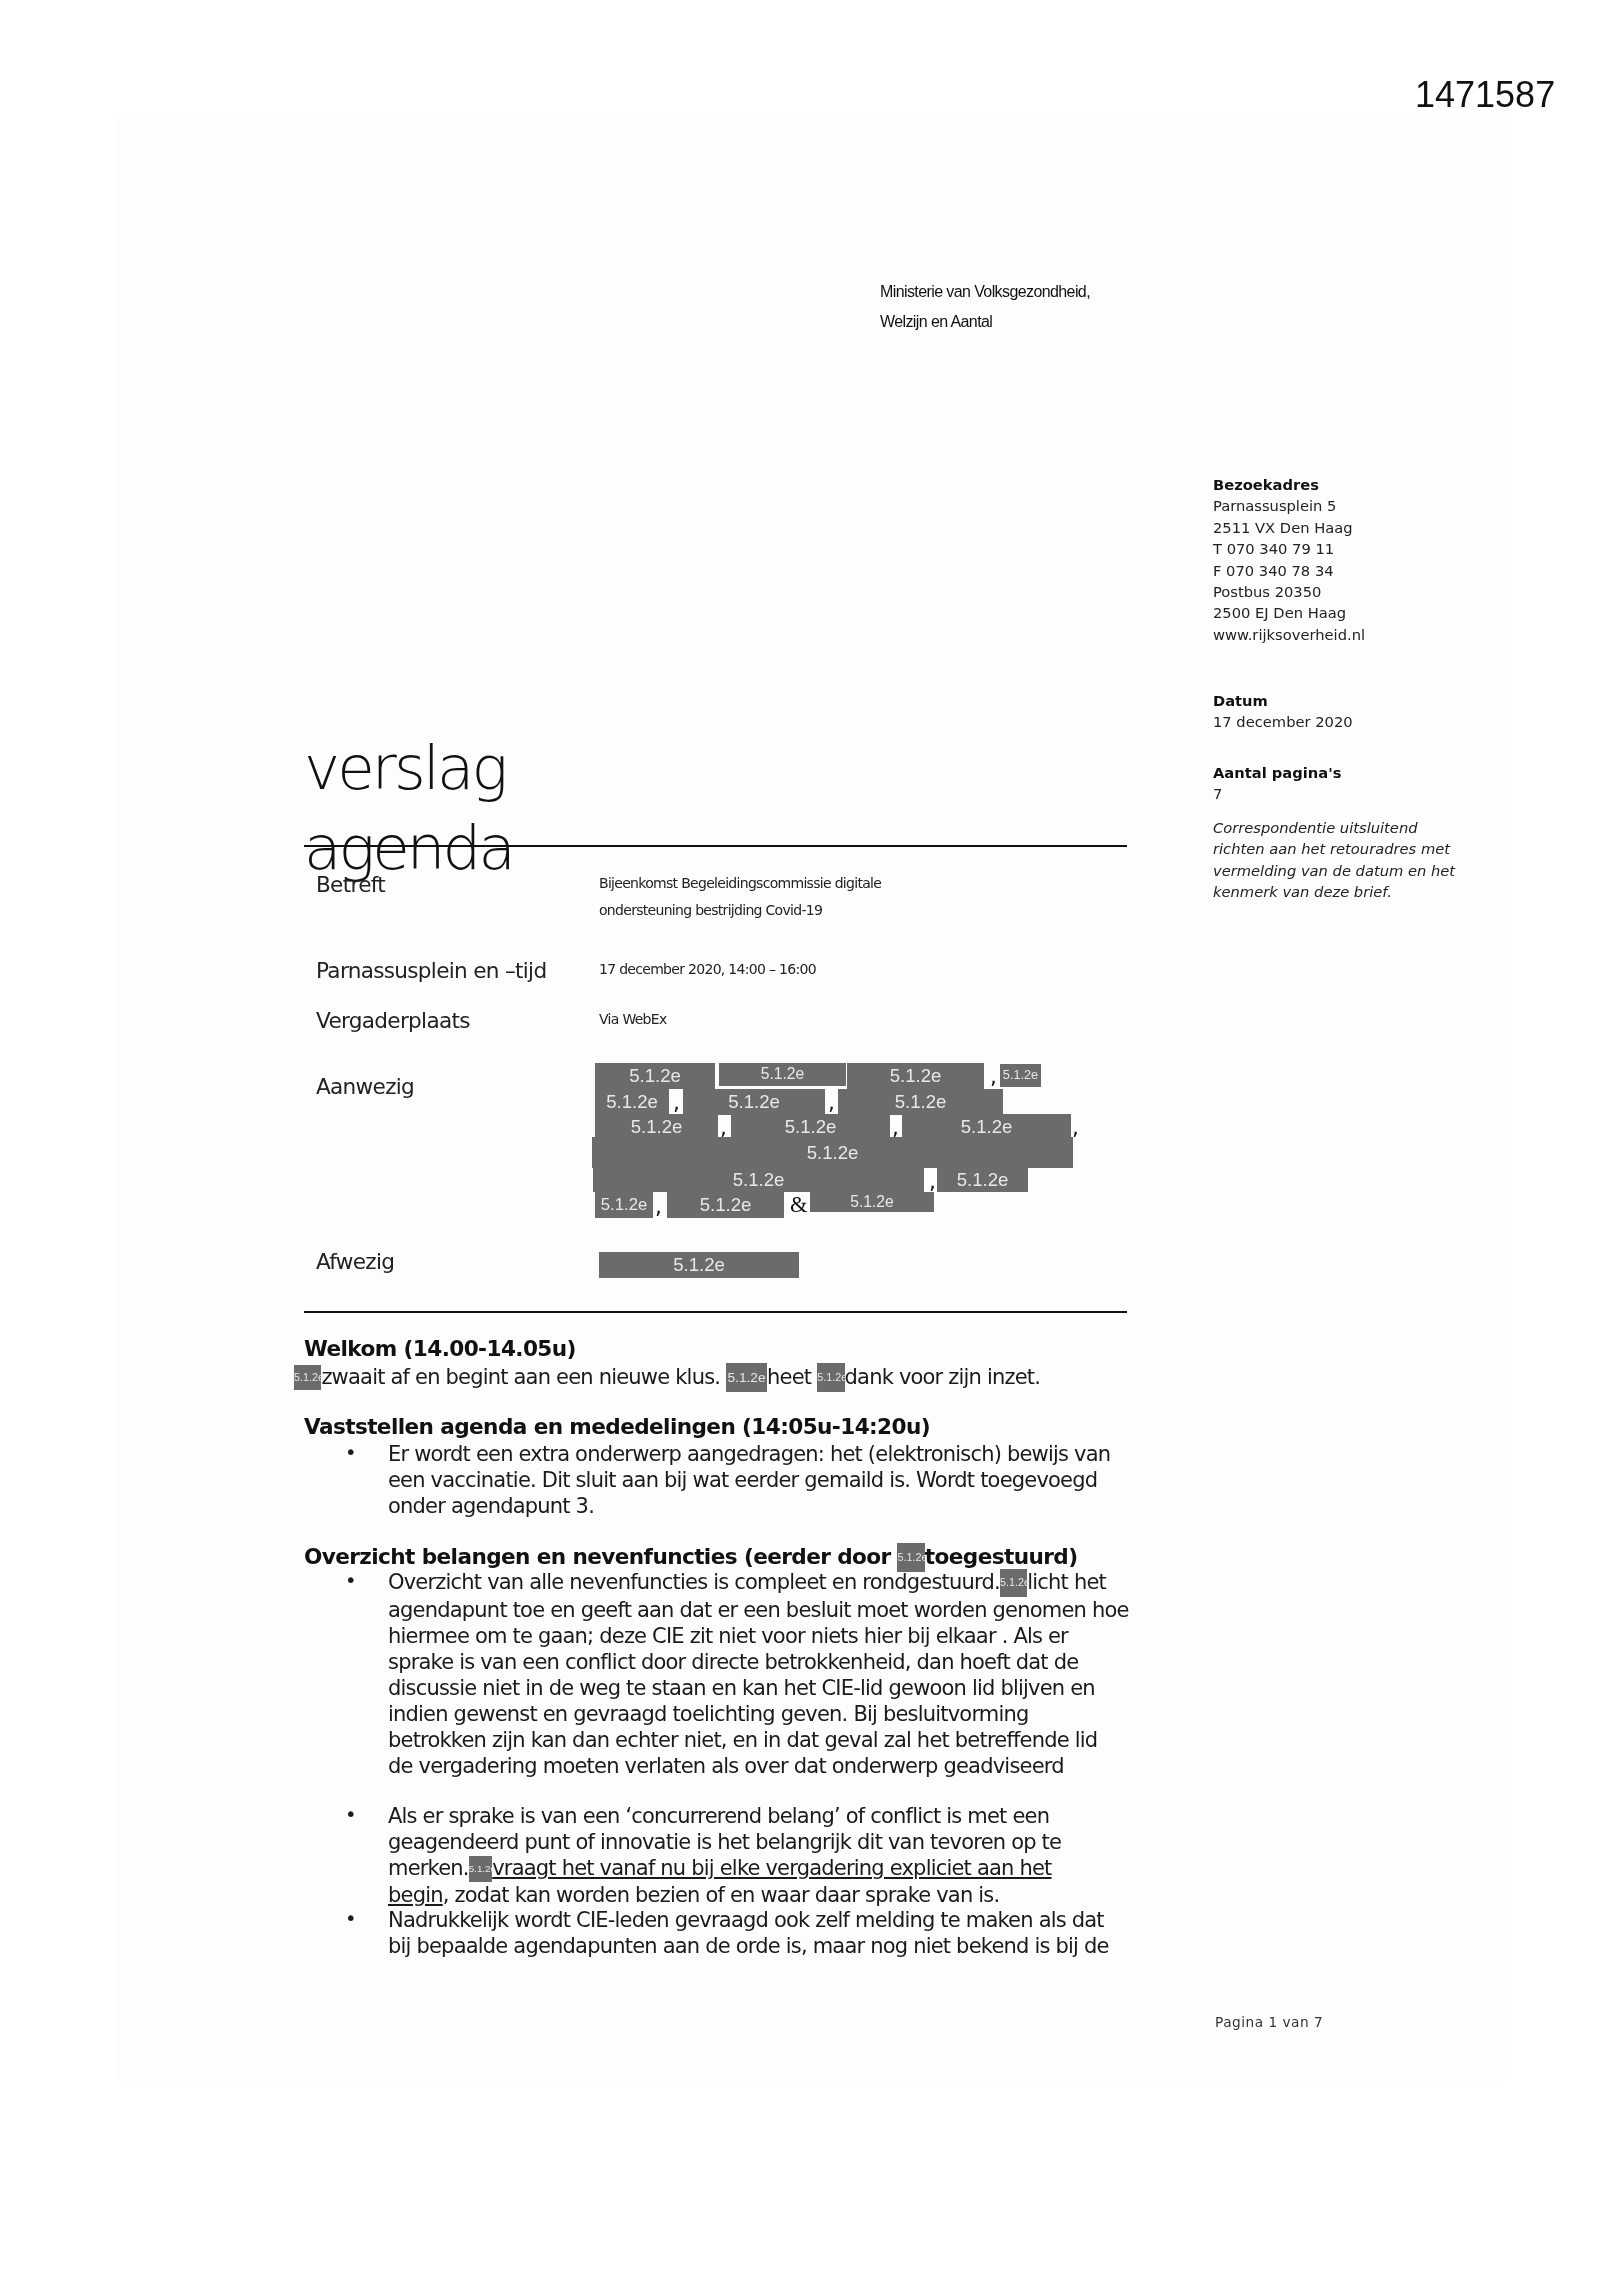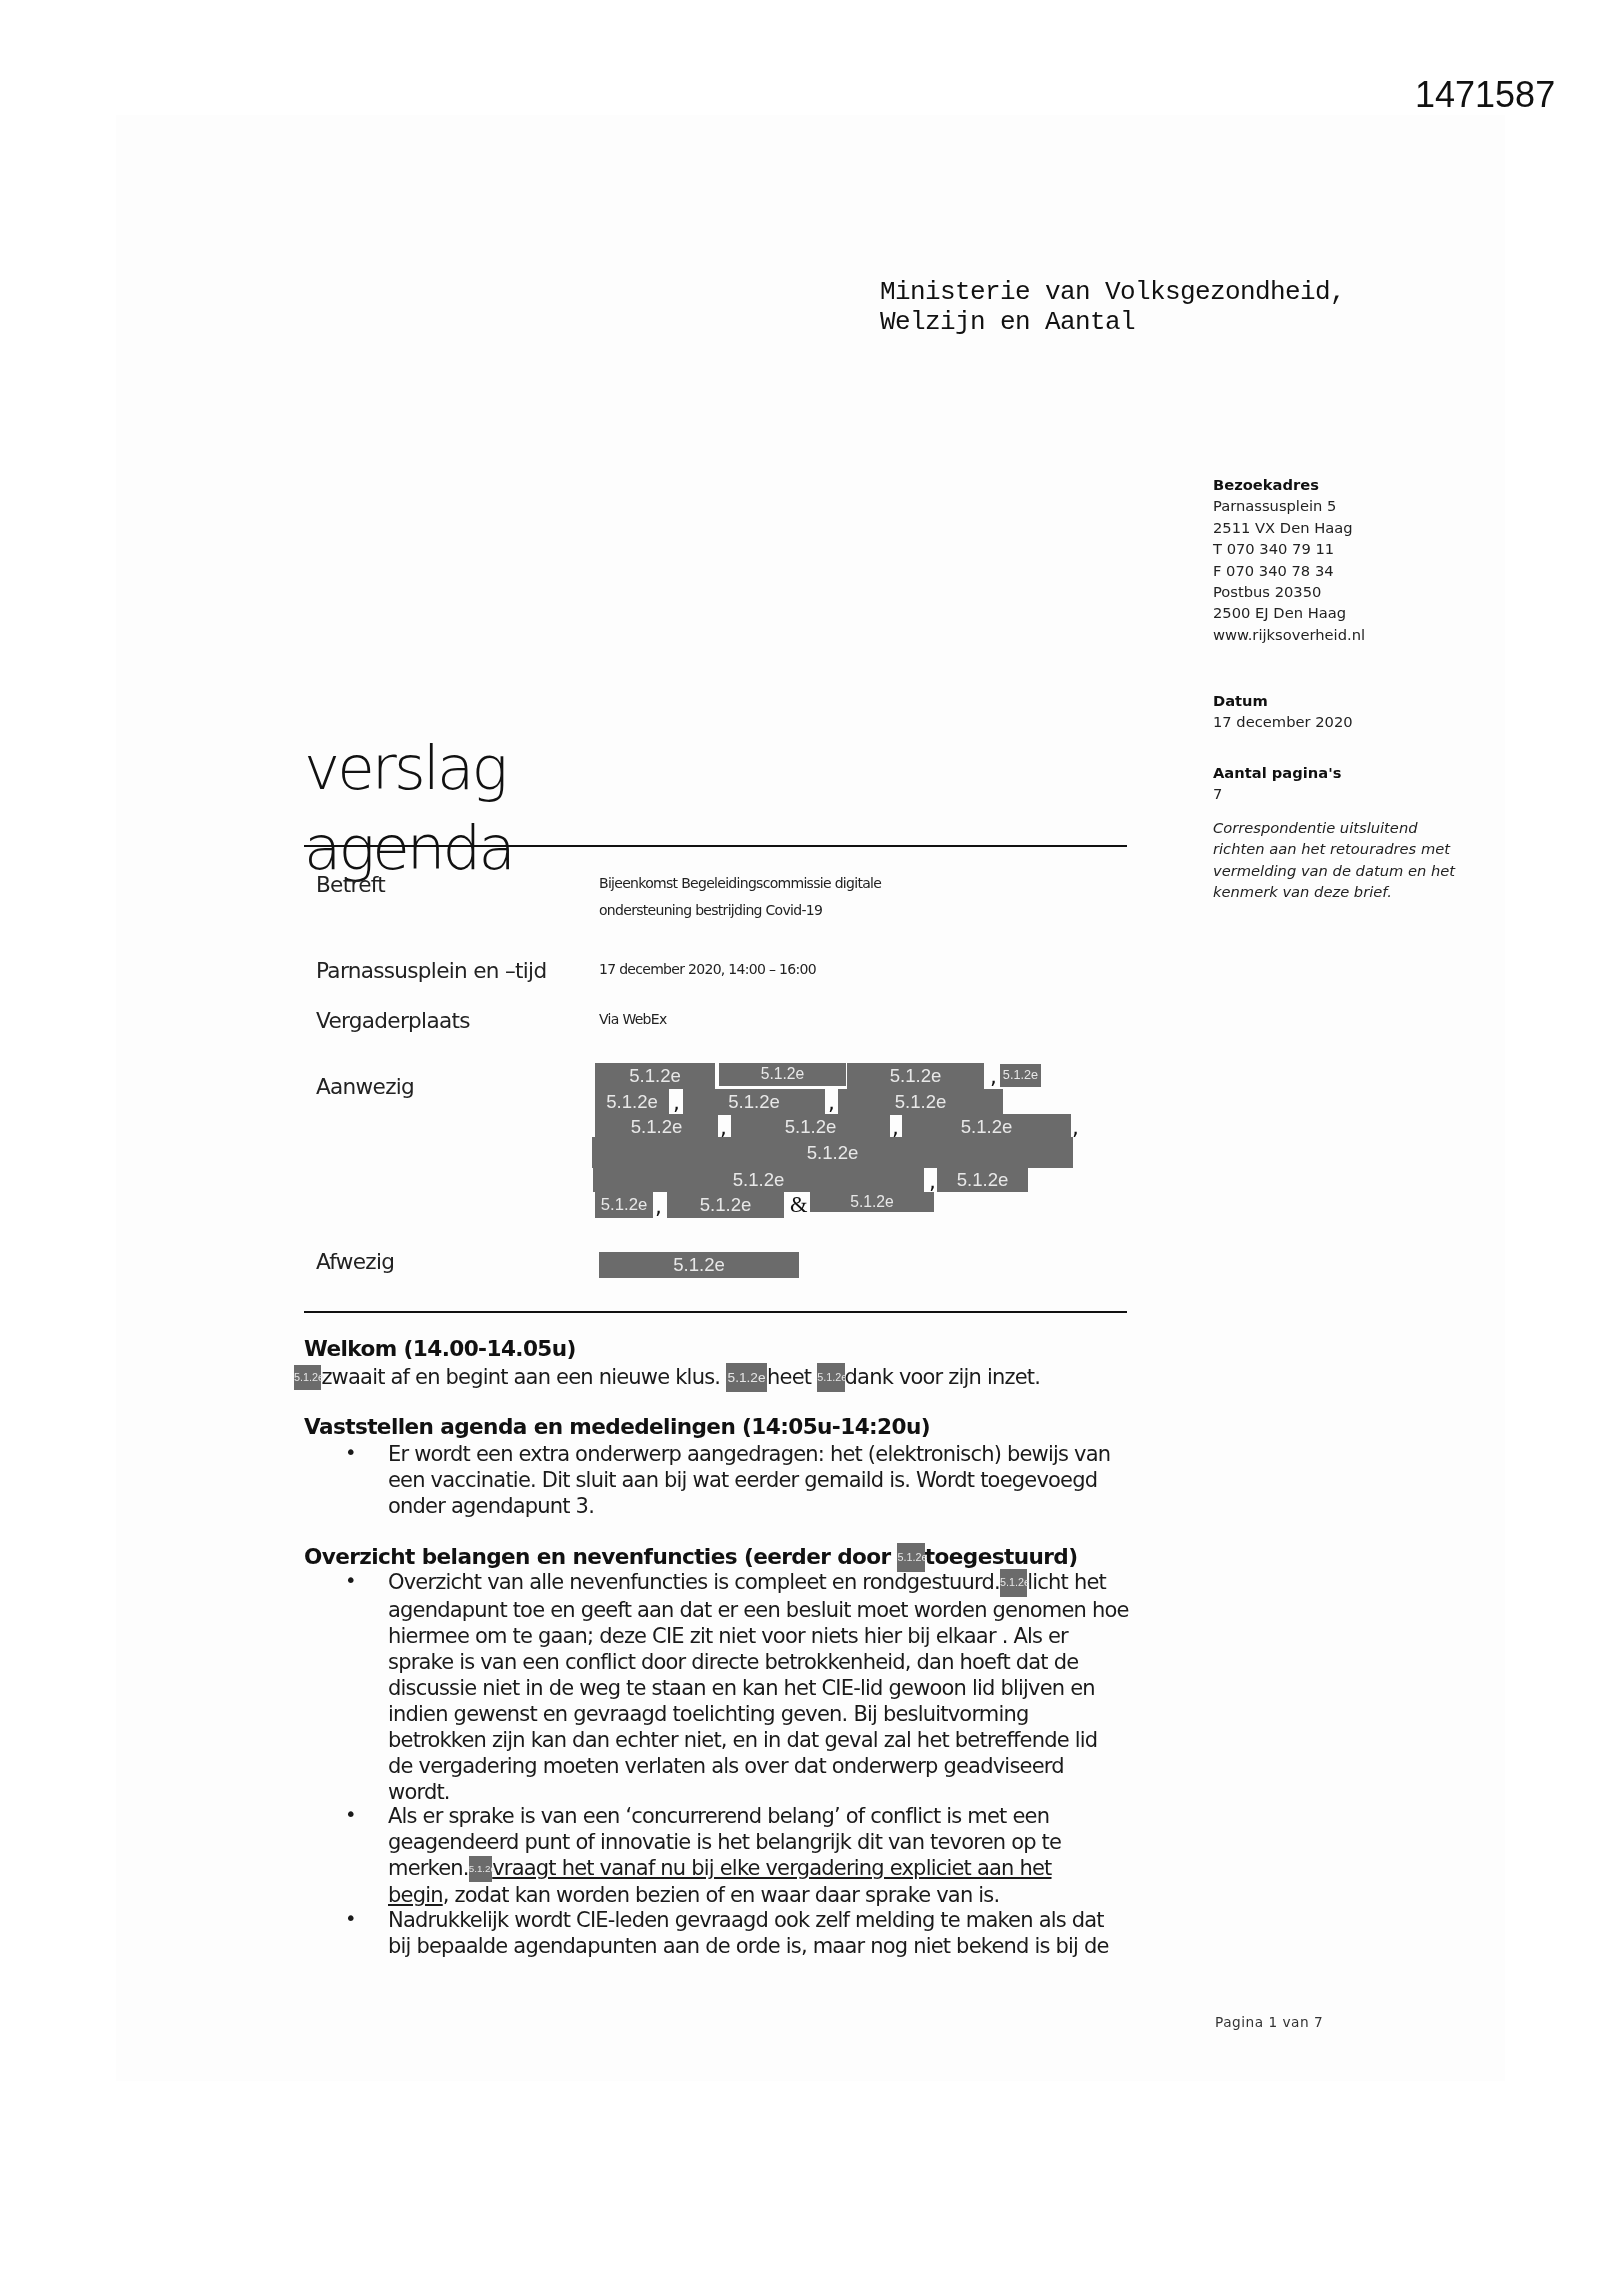--- a/index.html
+++ b/index.html
@@ -1,21 +1,21 @@
 <!DOCTYPE html>
 <html><head>
 <meta charset="utf-8">
 <style>
   html, body { margin:0; padding:0; }
   body { width:1621px; height:2292px; background:#ffffff; position:relative; overflow:hidden;
          font-family:"DejaVu Sans", sans-serif; color:#1a1a1a; }
   .page-scan { position:absolute; left:116px; top:115px; width:1389px; height:1966px; background:#fdfdfd; }
   .abs { position:absolute; }
   .docnum { left:1415px; top:74px; font-family:"Liberation Sans", sans-serif; font-size:36px; color:#111; }
-  .ministry { left:880px; top:277px; font-family:Liberation Mono, monospace; font-size:26px; line-height:30px; color:#111; letter-spacing:-0.6px; }
+  .ministry { left:880px; top:277px; font-family:Liberation Sans, sans-serif; font-size:16px; line-height:30px; color:#111; letter-spacing:-0.6px; }
   .side { left:1213px; font-size:14.7px; line-height:21.4px; color:#222; }
   .side b { font-weight:bold; color:#111; }
   .side .it { font-style:italic; }
   .title { left:304px; font-family:"DejaVu Sans", sans-serif; font-size:61px; line-height:61px; letter-spacing:-2.9px; color:#111; font-weight:300; }
   .hr { background:#111; height:2px; left:304px; width:823px; }
   .lbl { left:316px; font-size:21.6px; color:#222; letter-spacing:-0.7px; }
   .val { left:599px; font-size:14px; line-height:26.5px; color:#222; letter-spacing:-0.7px; }
   .red { position:absolute; background:#6b6b6b; color:#e8e8e8; font-family:"Liberation Sans", sans-serif; text-align:center; display:flex; align-items:center; justify-content:center; }
   .red.lg { font-size:18.6px; }
   .red.sm { font-size:12.7px; }
@@ -151,21 +151,20 @@
 <div class="abs bullet" style="top:1569px;">•</div>
 <div class="abs body-text para" style="top:1569px;">
   <div style="white-space:nowrap;"><span>Overzicht van alle nevenfuncties is compleet en rondgestuurd.</span><span class="inl" style="width:27.4px;height:27.4px;font-size:10.8px;line-height:27.4px;">5.1.2e</span><span>licht het</span></div>
   <div>agendapunt toe en geeft aan dat er een besluit moet worden genomen hoe</div>
   <div>hiermee om te gaan; deze CIE zit niet voor niets hier bij elkaar . Als er</div>
   <div>sprake is van een conflict door directe betrokkenheid, dan hoeft dat de</div>
   <div>discussie niet in de weg te staan en kan het CIE-lid gewoon lid blijven en</div>
   <div>indien gewenst en gevraagd toelichting geven. Bij besluitvorming</div>
   <div>betrokken zijn kan dan echter niet, en in dat geval zal het betreffende lid</div>
   <div>de vergadering moeten verlaten als over dat onderwerp geadviseerd</div>
-  <div>wordt.</div>
 </div>
 <div class="abs bullet" style="top:1803px;">•</div>
 <div class="abs body-text para" style="top:1803px;">
   <div>Als er sprake is van een ‘concurrerend belang’ of conflict is met een</div>
   <div>geagendeerd punt of innovatie is het belangrijk dit van tevoren op te</div>
   <div style="white-space:nowrap;"><span>merken.</span><span class="inl" style="width:23.5px;height:25.5px;font-size:9.8px;line-height:25.5px;">5.1.2e</span><span class="u">vraagt het vanaf nu bij elke vergadering expliciet aan het</span></div>
   <div><span class="u">begin</span><span>, zodat kan worden bezien of en waar daar sprake van is.</span></div>
 </div>
 <div class="abs bullet" style="top:1907px;">•</div>
 <div class="abs body-text para" style="top:1907px;">

